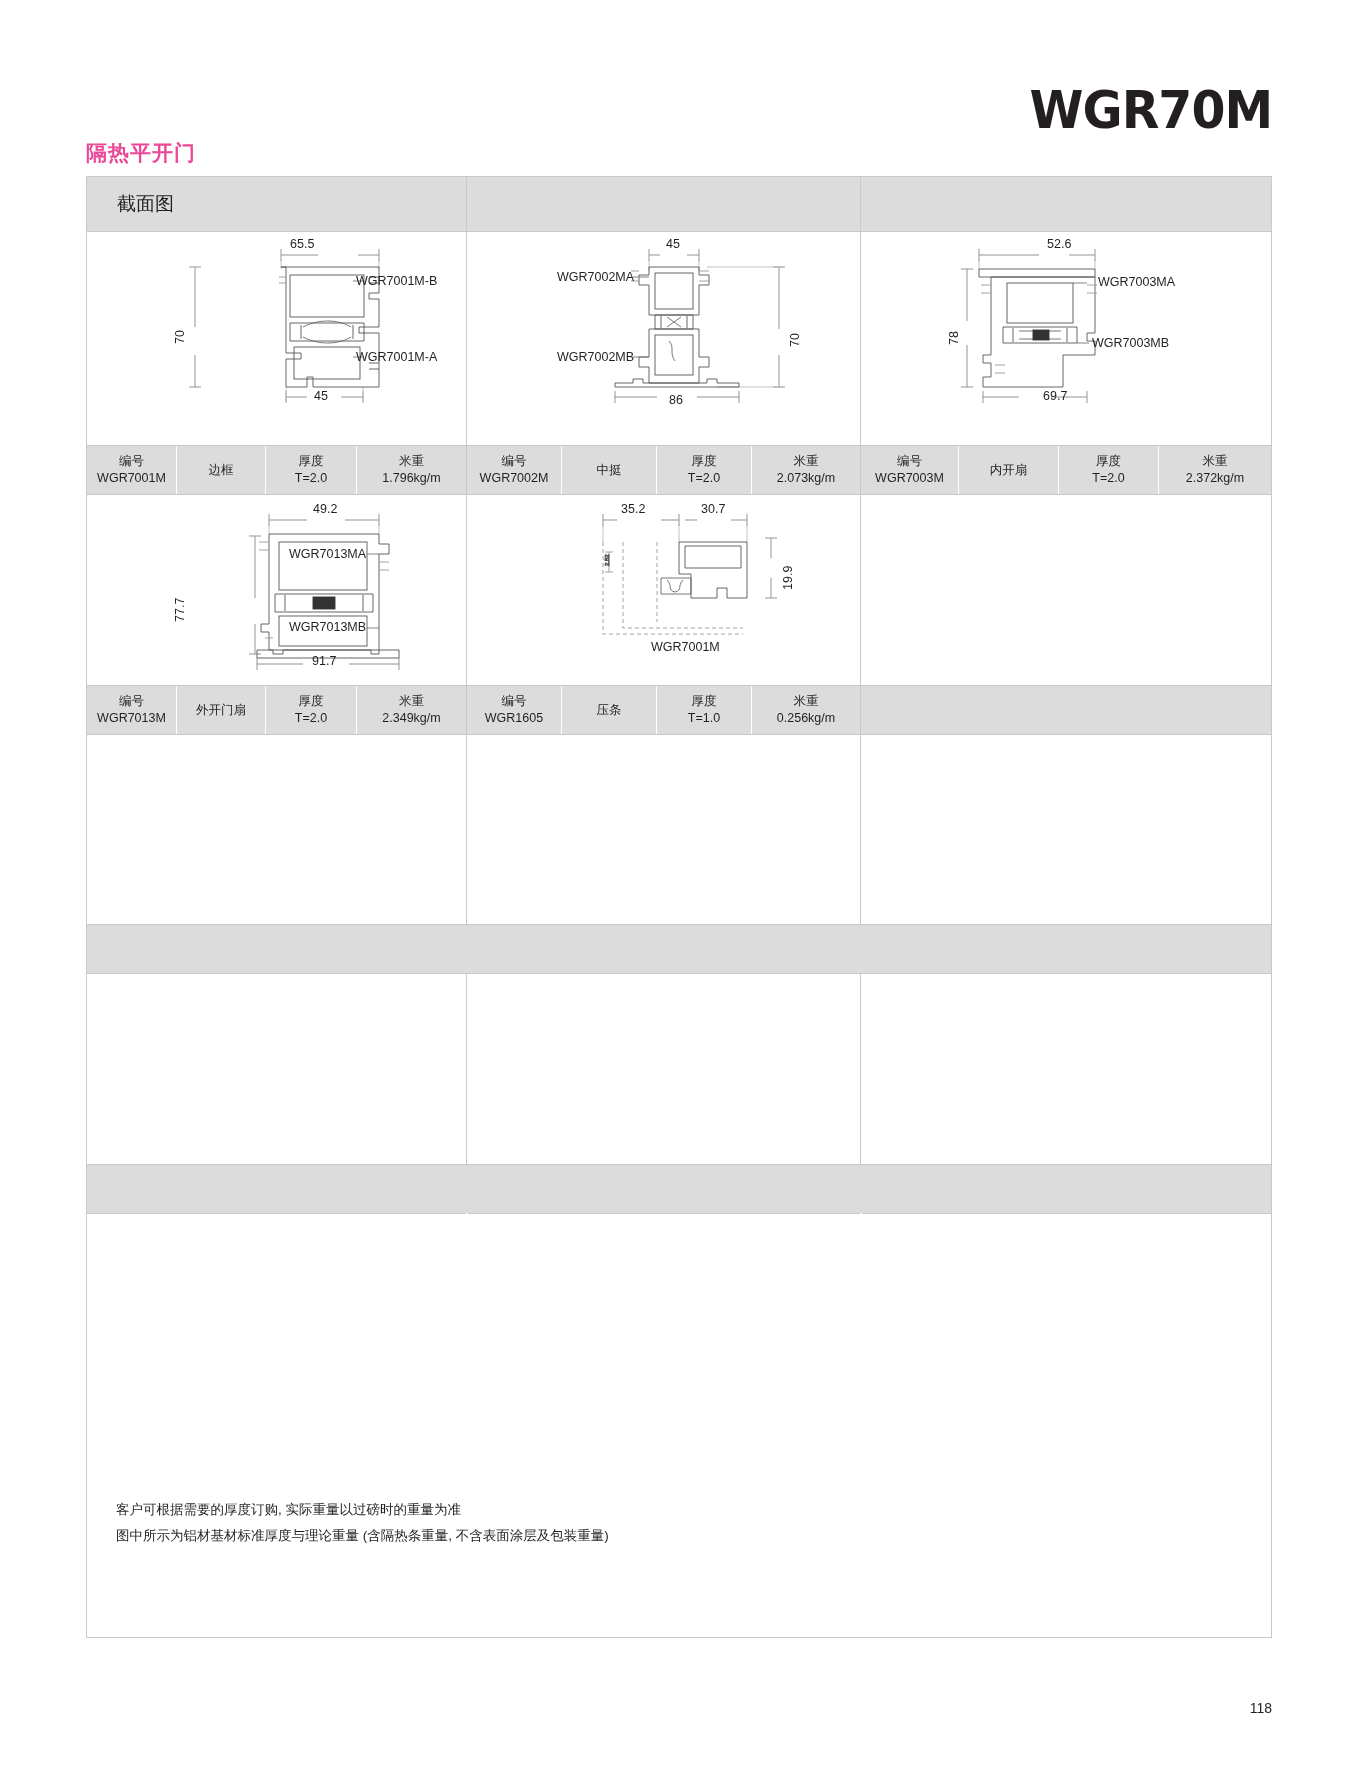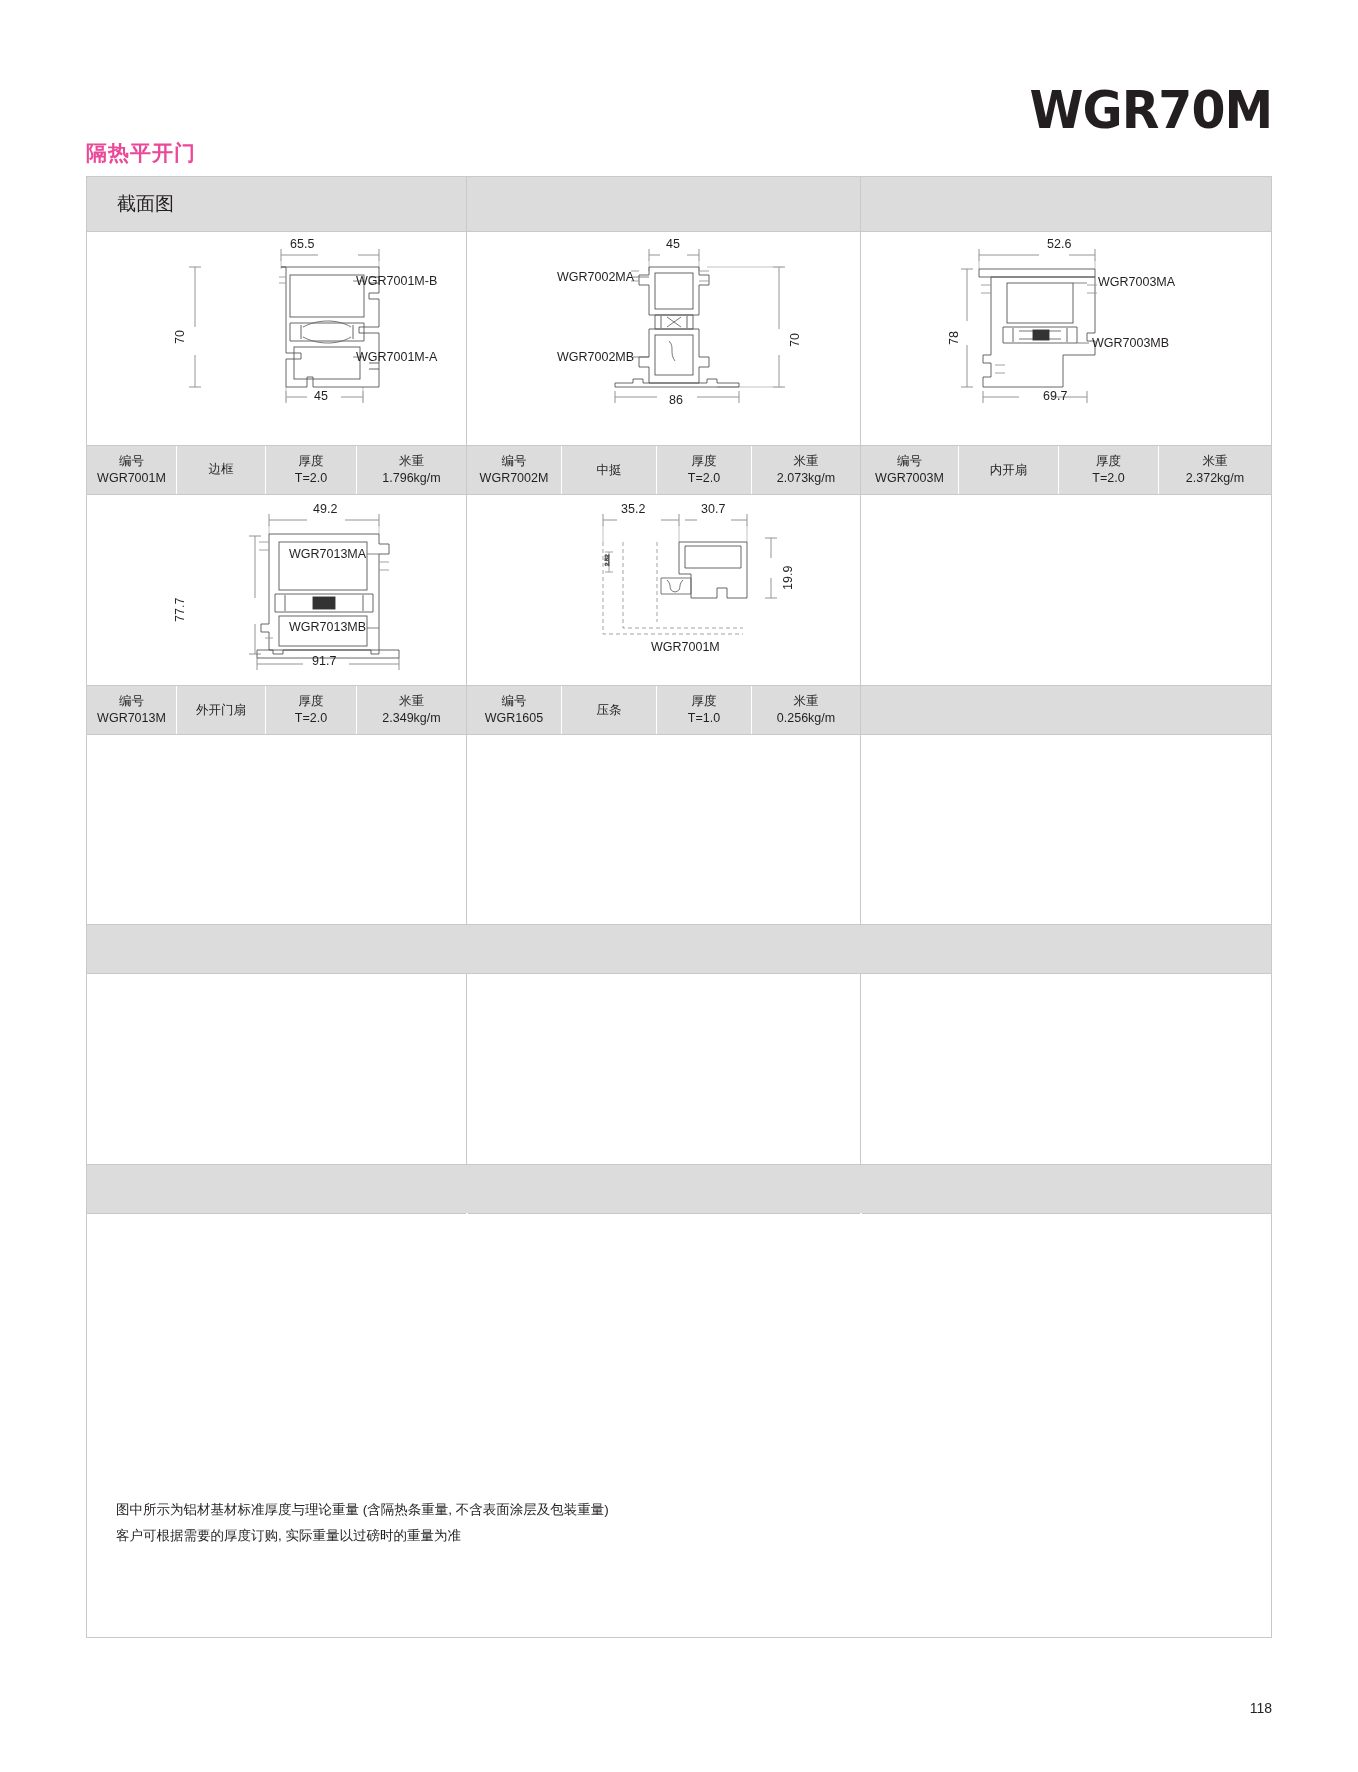--- a/index.html
+++ b/index.html
@@ -309,21 +309,21 @@
         </g>
       </svg>
     </div>
 
     <div class="hline" style="left:0; top:268px; width:1184px;"></div>
     <div class="specrow" style="left:0px; top:269px; width:379px;">
       <div class="cell" style="width:90px;">
         <span>编号</span>
         <span>WGR7001M</span>
       </div>
-      <div class="cell" style="width:89px;font-family:Liberation Mono, monospace;">
+      <div class="cell" style="width:89px;">
         <span>边框</span>
       </div>
       <div class="cell" style="width:91px;">
         <span>厚度</span>
         <span>T=2.0</span>
       </div>
       <div class="cell" style="width:109px;">
         <span>米重</span>
         <span>1.796kg/m</span>
       </div>
@@ -496,19 +496,19 @@
     <div class="band" style="left:0; top:988px; width:1184px; height:48px;"></div>
     <div class="hline" style="left:0; top:987px; width:1184px;"></div>
     <div class="hline" style="left:0; top:1036px; width:1184px;"></div>
 
     <div style="position:absolute; left:379px; top:1036px; width:2px; height:424px; background:#ffffff;"></div>
     <div style="position:absolute; left:773px; top:1036px; width:2px; height:424px; background:#ffffff;"></div>
 
   </div>
 
   <div class="note">
+    <div>客户可根据需要的厚度订购, 实际重量以过磅时的重量为准</div>
     <div>图中所示为铝材基材标准厚度与理论重量 (含隔热条重量, 不含表面涂层及包装重量)</div>
-    <div>客户可根据需要的厚度订购, 实际重量以过磅时的重量为准</div>
   </div>
 
   <div class="pageno">118</div>
 
 </div>
 
 </body></html>

